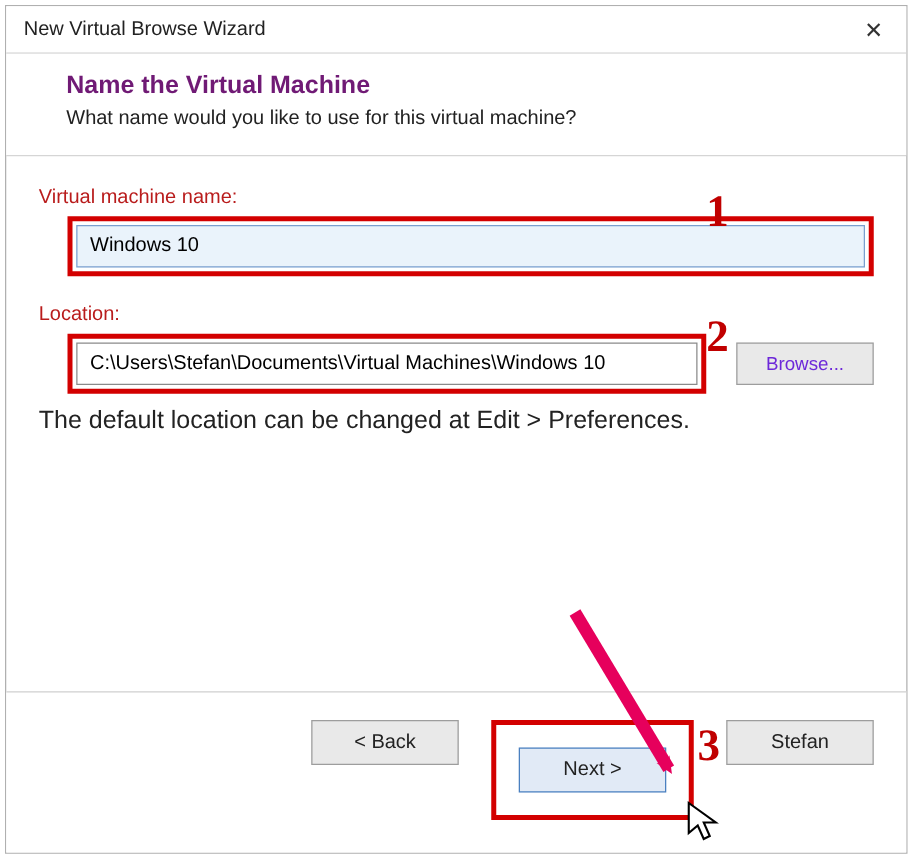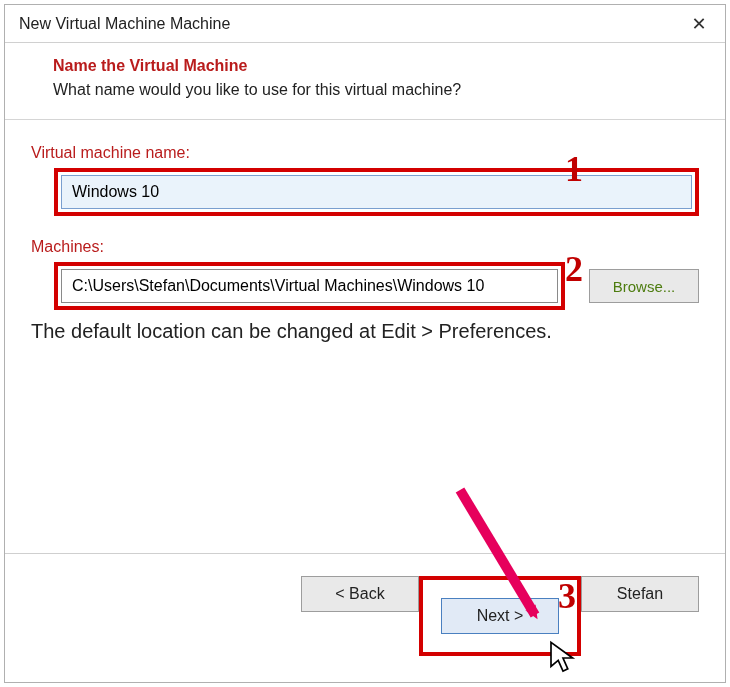--- a/index.html
+++ b/index.html
@@ -36,22 +36,22 @@
       font-size: 18px; color: #333;
       cursor: pointer;
     }
 
     .header {
       padding: 14px 26px 20px 48px;
       background: #fff;
     }
     .header .heading {
       font-weight: bold;
-      font-size: 16px;
-      color: #b91c1c;
+      font-size: 20px;
+      color: #701a75;
       margin-bottom: 6px;
     }
     .header .subheading {
       font-size: 16px;
       color: #222;
     }
 
     .divider-top { height: 1px; background: #d5d5d5; }
     .content {
       flex: 1;
@@ -92,35 +92,36 @@
       gap: 24px;
     }
     .loc-row .highlight-box { flex: 1; }
     .browse-btn {
       width: 110px;
       height: 34px;
       align-self: center;
       background: #e9e9e9;
       border: 1px solid #9d9d9d;
       font-size: 15px;
-      color: #4d7c0f;
+      color: #6d28d9;
       cursor: pointer;
       font-family: inherit;
     }
     .note {
       font-size: 20px;
       color: #222;
       margin-top: 10px;
     }
 
     .footer {
       border-top: 1px solid #cfcfcf;
       padding: 22px 26px 26px;
       display: flex;
       justify-content: flex-end;
+      gap: 26px;
       background: #fff;
     }
     .wiz-btn {
       width: 118px;
       height: 36px;
       background: #e9e9e9;
       border: 1px solid #9d9d9d;
       font-size: 16px;
       color: #222;
       cursor: pointer;
@@ -151,41 +152,41 @@
       position: absolute;
       pointer-events: none;
     }
   </style>
 </head>
 <body>
 
 <div class="window">
 
   <div class="titlebar">
-    <span class="title">New Virtual Machine Machine</span>
+    <span class="title">New Virtual Browse Wizard</span>
     <span class="close">✕</span>
   </div>
 
   <div class="header">
     <div class="heading">Name the Virtual Machine</div>
     <div class="subheading">What name would you like to use for this virtual machine?</div>
   </div>
 
   <div class="divider-top"></div>
 
   <div class="content">
 
     <div class="label">Virtual machine name:</div>
     <div class="field-wrap">
       <div class="highlight-box">
         <input class="text-input" type="text" value="Windows 10" style="">
       </div>
     </div>
 
-    <div class="label">Machines:</div>
+    <div class="label">Location:</div>
     <div class="loc-row">
       <div class="highlight-box">
         <input class="text-input plain" type="text" value="C:\Users\Stefan\Documents\Virtual Machines\Windows 10" style="">
       </div>
       <button class="browse-btn">Browse...</button>
     </div>
 
     <div class="note">The default location can be changed at Edit &gt; Preferences.</div>
   </div>
 

